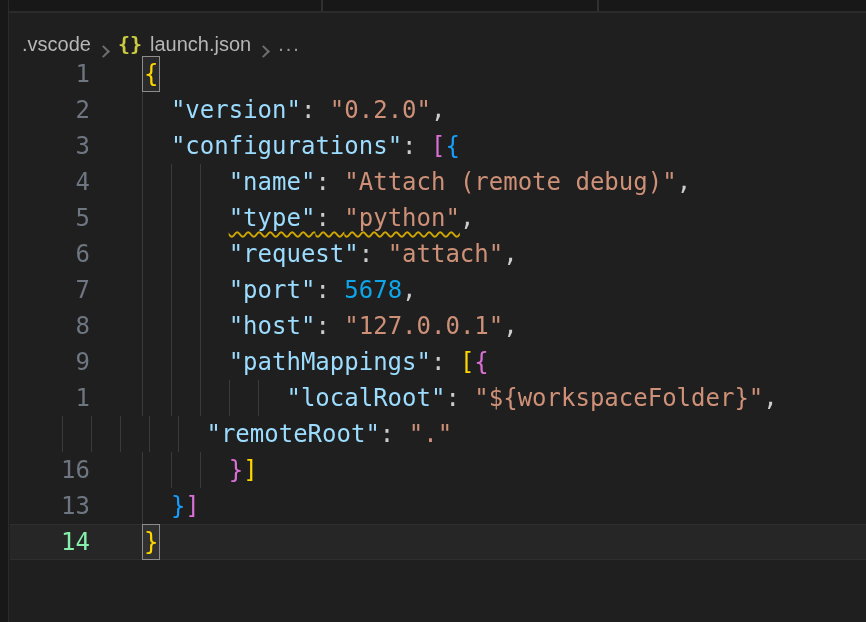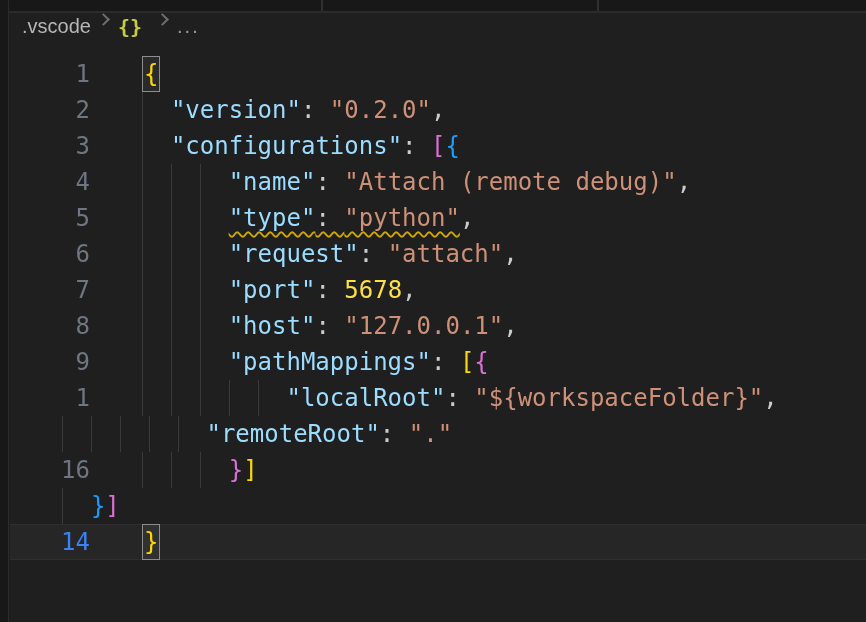--- a/index.html
+++ b/index.html
@@ -10,44 +10,44 @@
   
   .tabbar-strip { position:absolute; left:9px; top:0; width:857px; height:13px;
                   background:#181818; border-bottom:2px solid #2b2b2b; }
   .tab-sep { position:absolute; top:0; width:2px; height:11px; background:#303030; }
   .left-strip { position:absolute; left:0; top:0; width:9px; height:622px;
                 background:#181818; border-right:1px solid #2b2b2b; }
 
   .editor { position:absolute; left:10px; top:15px; width:856px; height:607px; }
 
   
-  .breadcrumb { display:flex; align-items:flex-start; height:41px; padding-left:12px;
+  .breadcrumb { display:flex; align-items:flex-end; height:41px; padding-left:12px;
                 font-family:"Liberation Sans", sans-serif; font-size:20px; color:#b6b6b6; }
   .breadcrumb .crumb { cursor:pointer; }
   .chev { width:9px; height:9px; border-top:2px solid #6e6e6e; border-right:2px solid #6e6e6e;
           transform:rotate(45deg); margin:0 10px 0 8px; display:inline-block; }
   .json-icon { font-family:"DejaVu Sans Mono", monospace; color:#cbcb41; font-size:20px;
                font-weight:bold; margin-right:8px; }
   .ellipsis { color:#9a9a9a; letter-spacing:2px; cursor:pointer; }
 
   
   .code { font-size:24px; line-height:36px; }
   .row { display:flex; position:relative; height:36px; width:100%; }
   .row.active { background:rgba(255,255,255,0.03);
                 box-shadow: inset 0 1px 0 #2e2e2e, inset 0 -1px 0 #2e2e2e; }
   .ln { width:80px; text-align:right; color:#6e7681; flex:none; cursor:pointer; }
-  .row.active .ln { color:#3b82f6; }
+  .row.active .ln { color:#86efac; }
   .lc { margin-left:52px; white-space:pre; cursor:text; }
 
   .iu { display:inline-block; width:2ch; height:36px; vertical-align:top;
         border-left:1px solid #3a3a3a; }
 
   .prop  { color:#9CDCFE; }
   .str   { color:#CE9178; }
-  .num   { color:#fde047; }
+  .num   { color:#0ea5e9; }
   .punct { color:#CCCCCC; }
   .b1 { color:#FFD700; }
   .b2 { color:#DA70D6; }
   .b3 { color:#179FFF; }
 
   .sq { text-decoration-line:underline; text-decoration-style:wavy;
         text-decoration-color:#cfa700; text-decoration-thickness:2px;
         text-underline-offset:5px; text-decoration-skip-ink:none; }
 
   .match { display:inline-block; height:36px; line-height:36px; vertical-align:top;
@@ -62,20 +62,21 @@
   <div class="tab-sep" style="left:312px;"></div>
   <div class="tab-sep" style="left:588px;"></div>
 </div>
 
 <div class="editor">
 
   <div class="breadcrumb">
     <span class="crumb">.vscode</span>
     <span class="chev"></span>
     <span class="json-icon">{}</span>
+    <span class="crumb">launch.json</span>
     <span class="chev"></span>
     <span class="ellipsis">...</span>
   </div>
 
   <div class="code" id="code-lines">
       <div class="row">
         <div class="ln">1</div>
         <div class="lc"><span class="b1 match">{</span></div>
       </div>
       <div class="row">
@@ -115,20 +116,21 @@
         <div class="lc"><span class="iu"></span><span class="iu"></span><span class="iu"></span><span class="iu"></span><span class="iu"></span><span class="prop">"localRoot"</span><span class="punct">: </span><span class="str">"${workspaceFolder}"</span><span class="punct">,</span></div>
       </div>
       <div class="row">
         <div class="lc"><span class="iu"></span><span class="iu"></span><span class="iu"></span><span class="iu"></span><span class="iu"></span><span class="prop">"remoteRoot"</span><span class="punct">: </span><span class="str">"."</span></div>
       </div>
       <div class="row">
         <div class="ln">16</div>
         <div class="lc"><span class="iu"></span><span class="iu"></span><span class="iu"></span><span class="b2">}</span><span class="b1">]</span></div>
       </div>
       <div class="row">
+        <div class="ln">13</div>
         <div class="lc"><span class="iu"></span><span class="b3">}</span><span class="b2">]</span></div>
       </div>
       <div class="row active">
         <div class="ln">14</div>
         <div class="lc"><span class="b1 match">}</span></div>
       </div>
     </div>
 
 </div>
 

